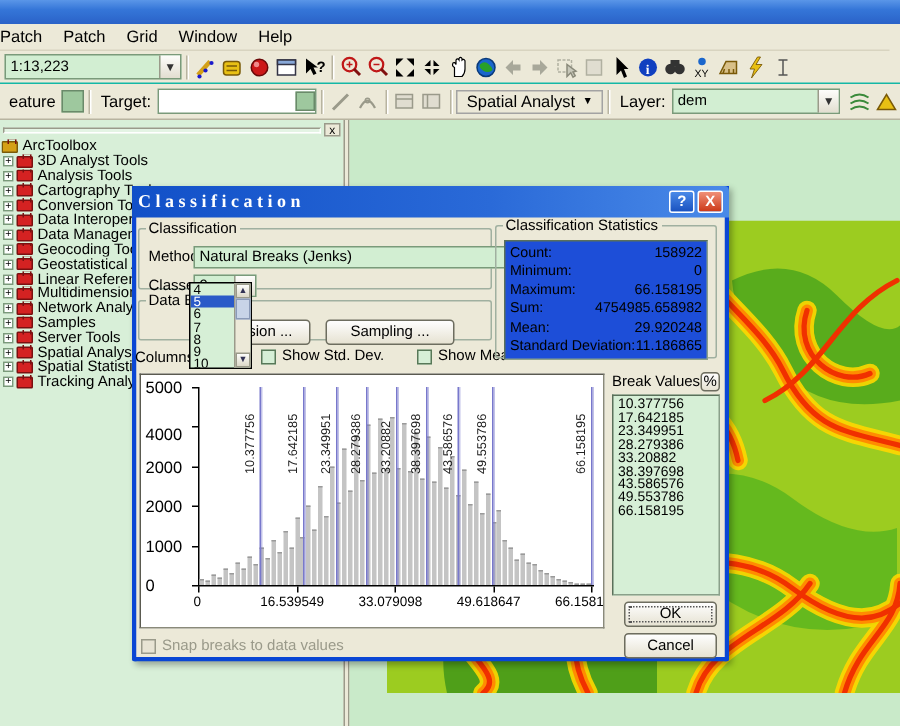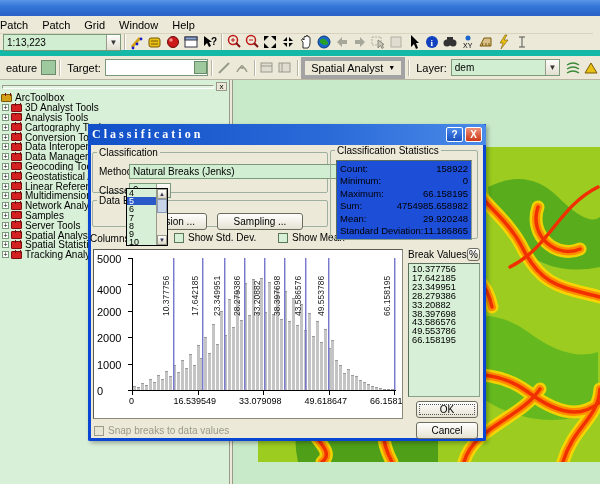--- a/index.html
+++ b/index.html
@@ -7,33 +7,33 @@
   body { font-family:"Liberation Sans", sans-serif; font-size:11px; background:#ece9d8; position:relative; }
   .screen { position:absolute; inset:0; width:600px; height:484px; overflow:hidden; }
 
   
   .titlebar { position:absolute; left:0; top:0; width:600px; height:16px;
     background:linear-gradient(180deg,#5a96e8 0%,#3576d8 40%,#2a62c8 100%); }
   .menubar { position:absolute; left:0; top:16px; width:600px; height:18px; background:#ece9d8;
     display:flex; align-items:center; border-bottom:1px solid #d8d4c0; padding-left:0; margin-left:-7px; }
   .menu-item { padding:2px 7px; color:#000; white-space:nowrap; cursor:default; }
   .toolbar1 { position:absolute; left:0; top:34px; width:600px; height:22px; background:#ece9d8;
-    display:flex; align-items:center; border-bottom:6px solid #14b8a6; padding-left:3px; }
+    display:flex; align-items:center; border-bottom:1px solid #14b8a6; padding-left:3px; }
   .toolbar2 { position:absolute; left:0; top:56px; width:600px; height:24px; background:#ece9d8;
     display:flex; align-items:center; border-bottom:1px solid #b8b4a0; padding-left:2px; }
   .tsep { width:1px; height:16px; background:#b8b4a0; margin:0 3px; box-shadow:1px 0 0 #fff; }
   .combo { height:17px; border:1px solid #7a9a7a; background:#d2eed2; display:flex; align-items:center;
     font-size:10px; position:relative; }
   .combo .val { flex:1; padding:0 3px; overflow:hidden; white-space:nowrap; }
   .ddbtn { width:14px; height:15px; background:linear-gradient(180deg,#fdfdfb,#e2ded0); border-left:1px solid #9a9a8a;
     font-size:8px; display:flex; align-items:center; justify-content:center; color:#333; }
   .ico { width:18px; height:17px; display:inline-flex; align-items:center; justify-content:center; flex:none; }
   .lbl { padding:0 4px; white-space:nowrap; font-size:11px; }
   .grnbtn { width:15px; height:15px; background:#9ec89e; border:1px solid #6a8a6a; flex:none; }
-  .sa-btn { display:flex; align-items:center; padding:1px 6px; border:4px solid #a3a3a3; white-space:nowrap; }
+  .sa-btn { display:flex; align-items:center; padding:1px 6px; border:1px solid #a3a3a3; white-space:nowrap; }
 
   
   .main { position:absolute; left:0; top:80px; width:600px; height:404px; }
   .toolbox { position:absolute; left:0; top:0; width:229px; height:404px; background:#d8efd8; overflow:hidden; }
   .tb-top { position:absolute; left:2px; top:2px; width:225px; height:9px; display:flex; align-items:center; }
   .tb-groove { flex:1; height:4px; border:1px solid #9a9a8a; border-bottom-color:#fff; border-right-color:#fff; background:#e4f4e4; }
   .tb-x { width:11px; height:9px; margin-left:2px; font-size:8px; line-height:8px; text-align:center;
     background:#ece9d8; border:1px solid #9a9a8a; color:#000; }
   .tree { position:absolute; left:1px; top:13px; width:228px; }
   .trow { display:flex; align-items:center; height:9.8px; white-space:nowrap; overflow:hidden; font-size:10px; }

